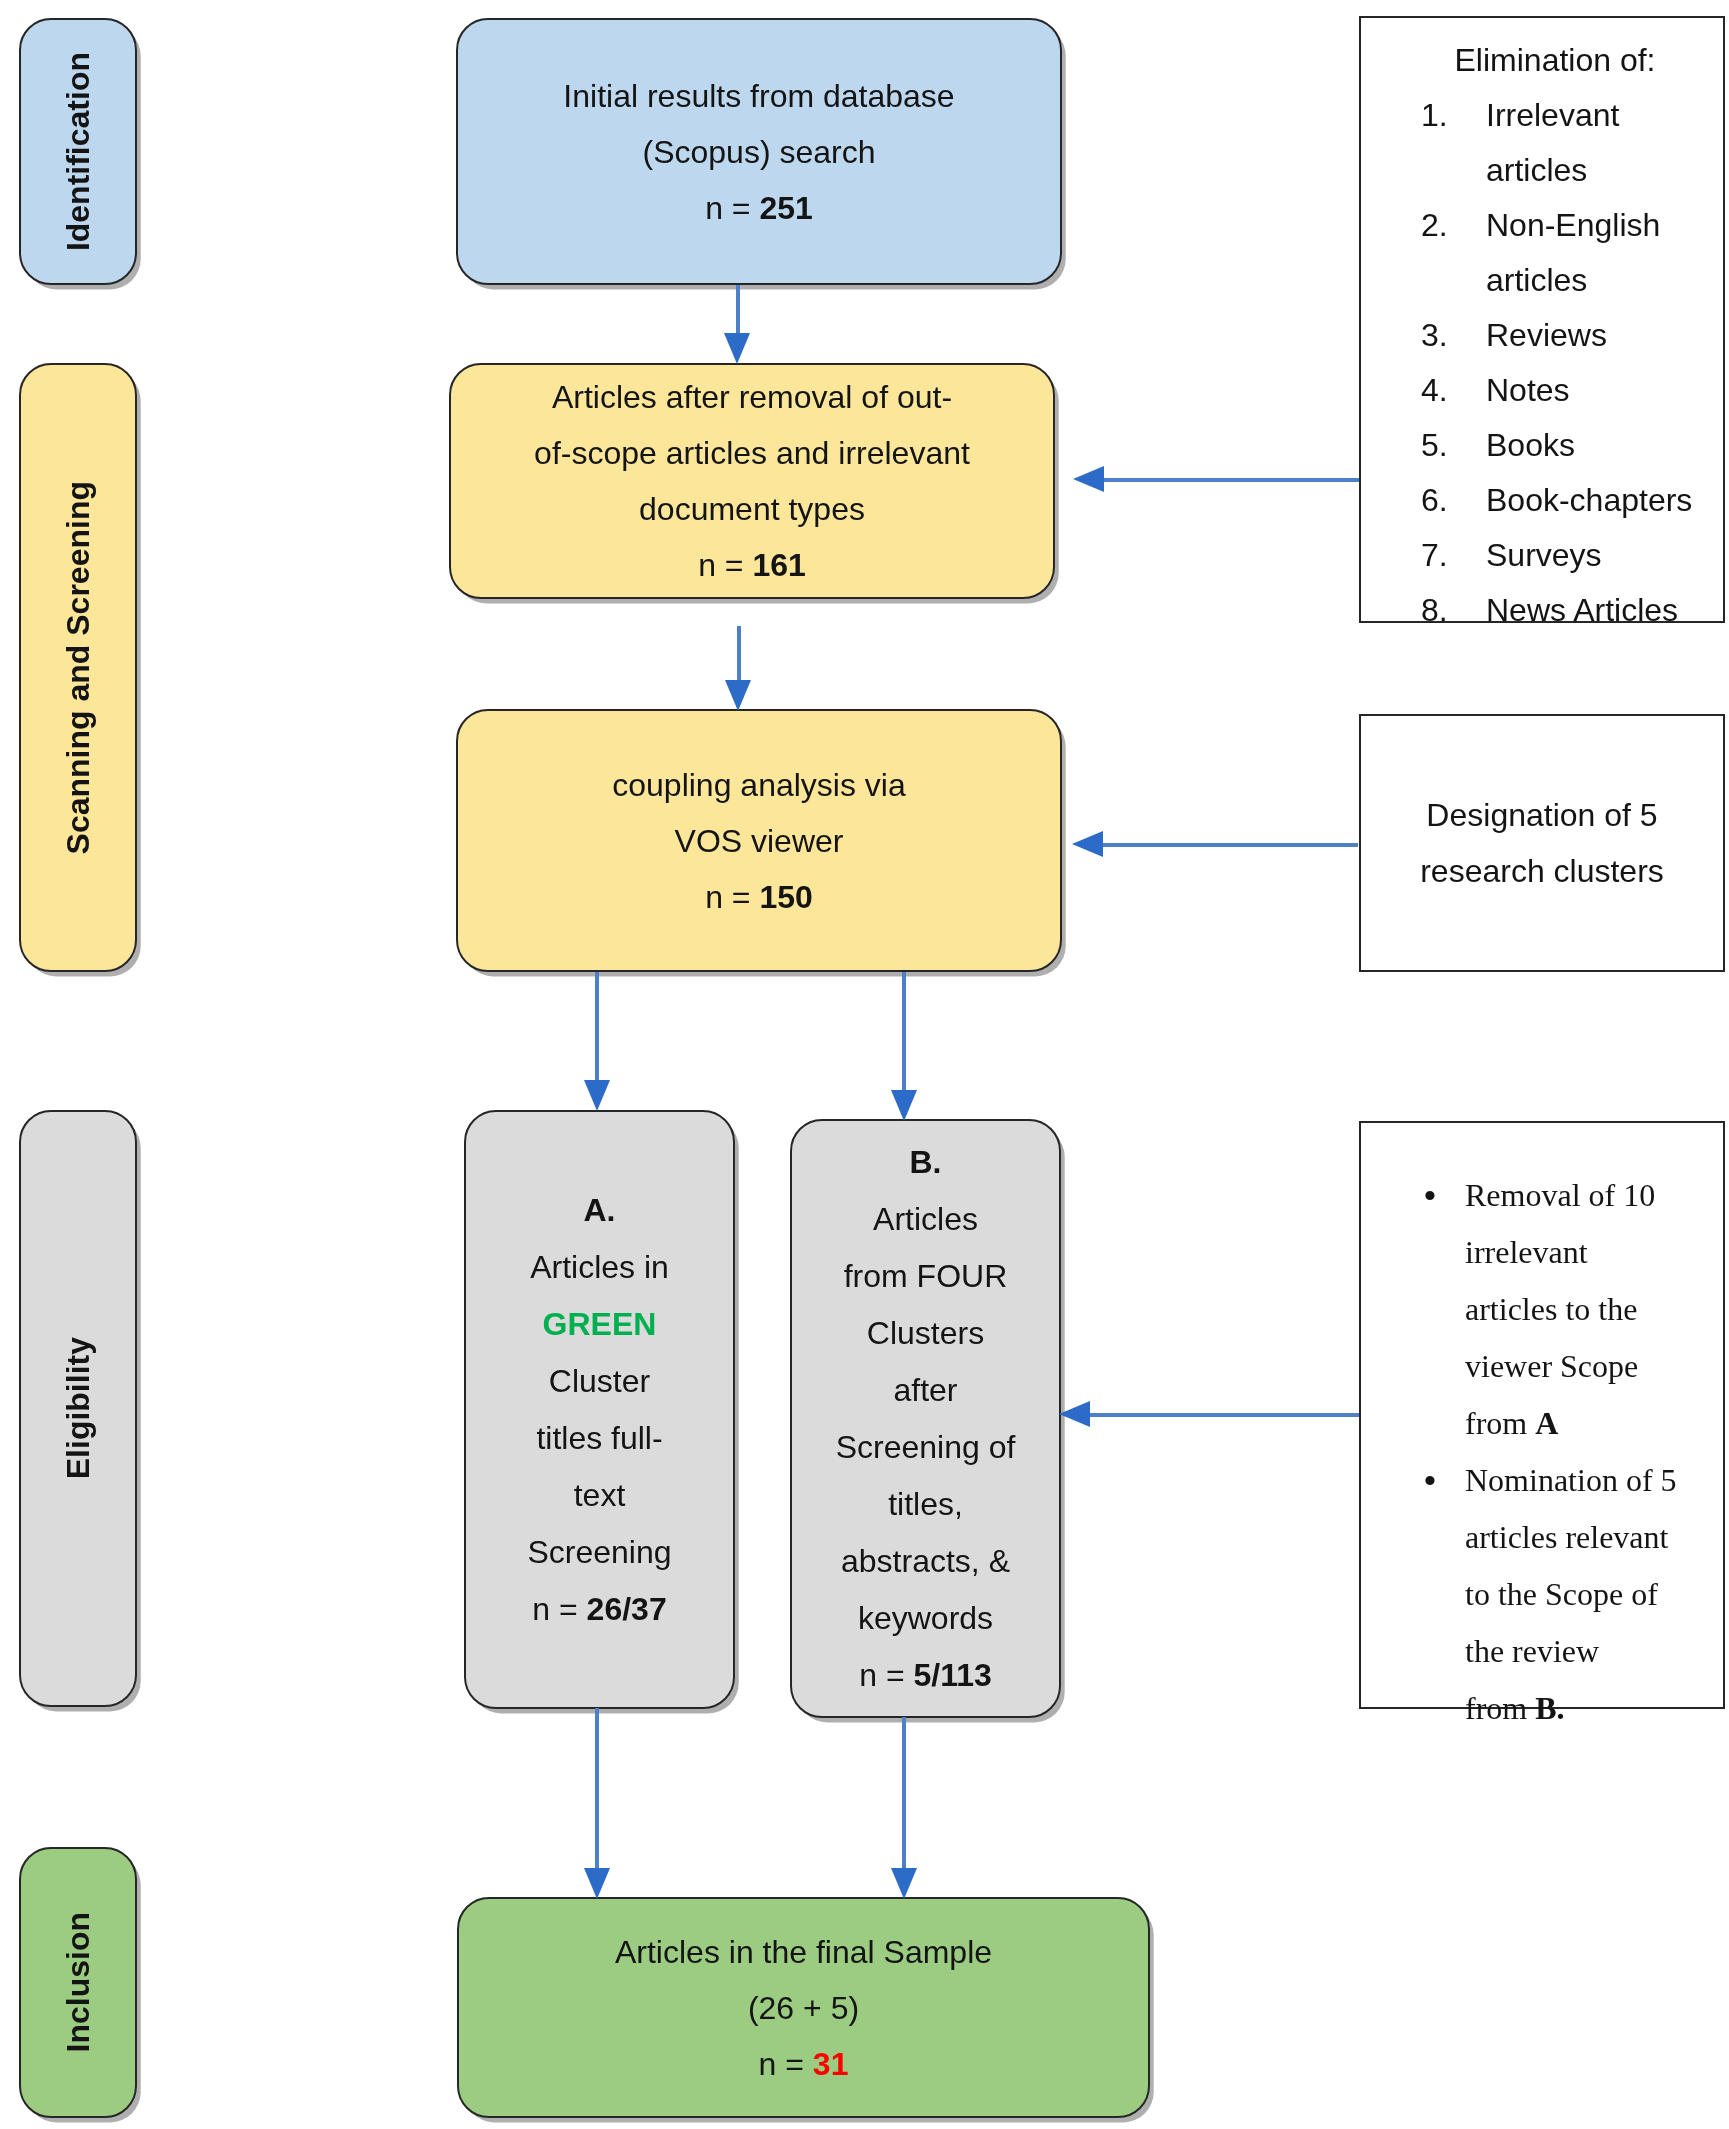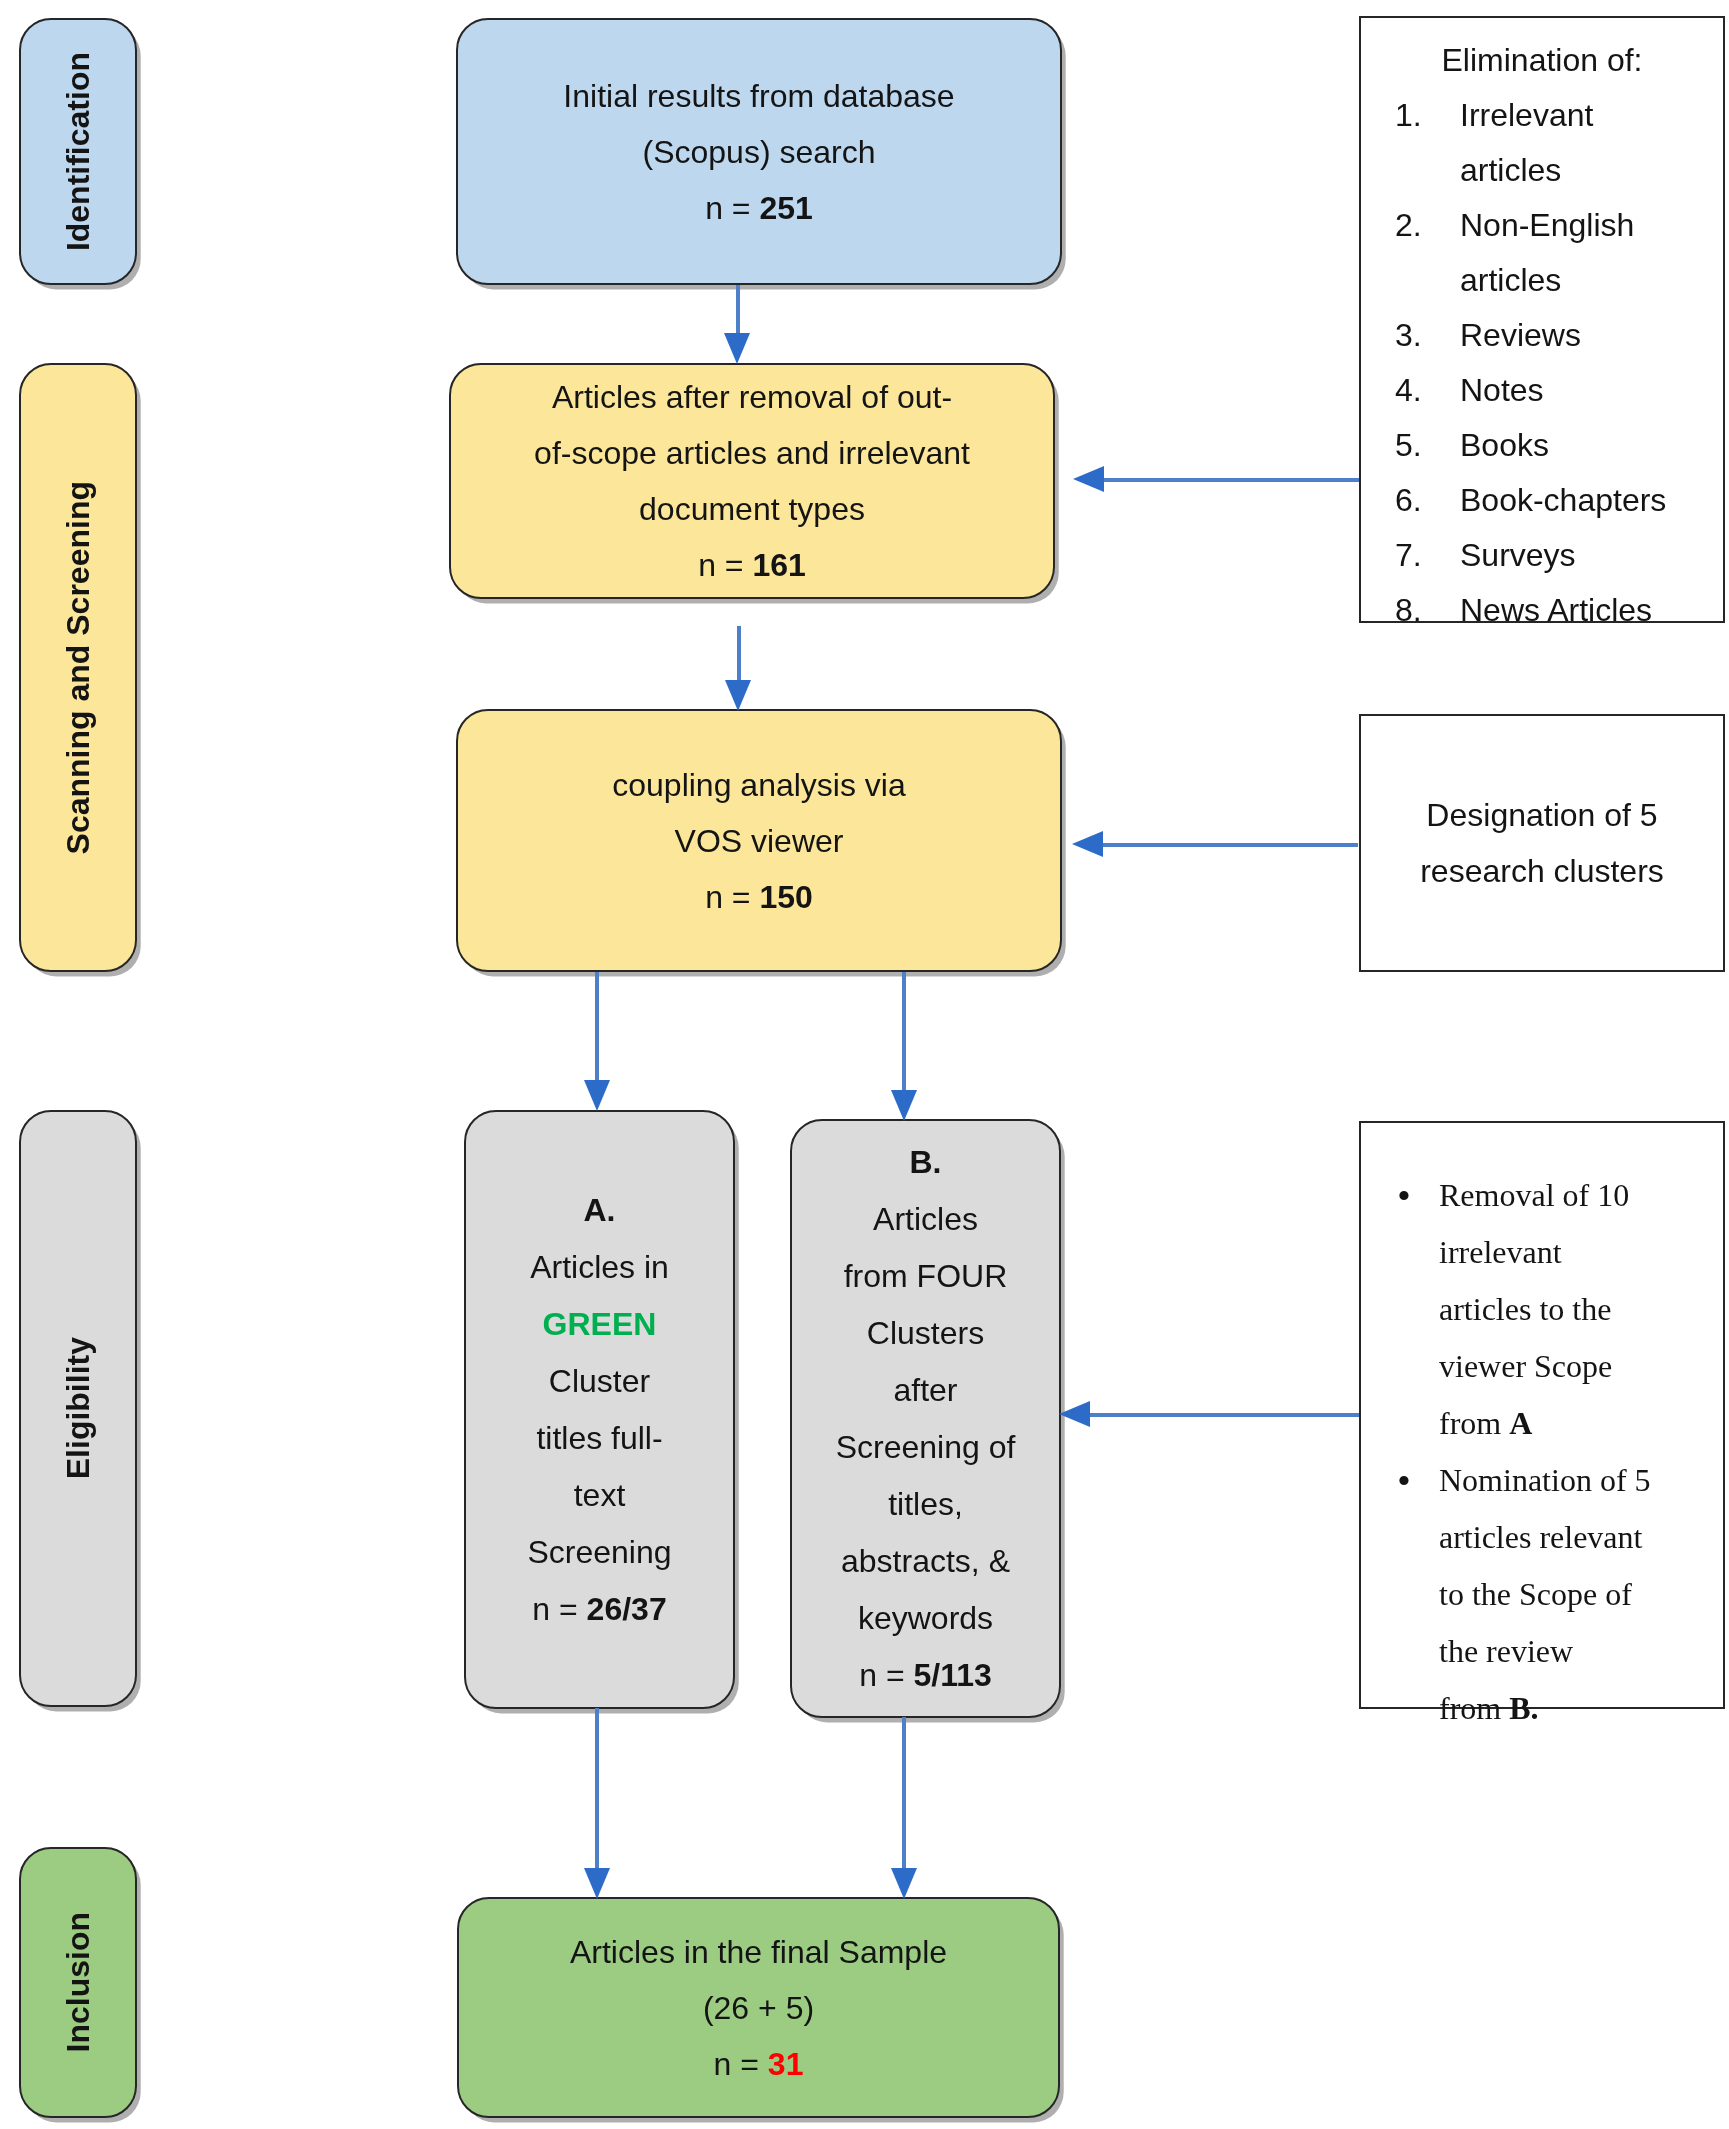--- a/index.html
+++ b/index.html
@@ -29,21 +29,21 @@
   
   .vline{position:absolute;width:3.7px;background:var(--arrow-line);}
   .hline{position:absolute;height:3.7px;background:var(--arrow-line);}
   .ah-down{position:absolute;width:0;height:0;
     border-left:13.3px solid transparent;border-right:13.3px solid transparent;
     border-top:31px solid var(--arrow-head);}
   .ah-left{position:absolute;width:0;height:0;
     border-top:13.3px solid transparent;border-bottom:13.3px solid transparent;
     border-right:31px solid var(--arrow-head);}
   
-  .note-box{justify-content:flex-start;align-items:stretch;text-align:left;}
+  .note-box{justify-content:flex-start;align-items:stretch;text-align:left;padding-left:26px;}
   .note-title{text-align:center;line-height:55px;}
   .li-row{display:flex;line-height:55px;padding-left:34px;}
   .li-num{flex:none;width:65px;}
   .li-txt{flex:1;}
   
   .b-row{display:flex;line-height:57px;padding-left:37px;}
   .b-dot{flex:none;width:41px;font-size:34px;}
   .b-txt{flex:1;font-family:Liberation Serif, serif;}
 </style>
 </head>
@@ -100,21 +100,21 @@
     <div>from FOUR</div>
     <div>Clusters</div>
     <div>after</div>
     <div>Screening of</div>
     <div>titles,</div>
     <div>abstracts, &amp;</div>
     <div>keywords</div>
     <div><span>n = </span><span class="bold">5/113</span></div>
   </div>
 
-  <div class="box fill-green shadowed" style="left:457px;top:1897px;width:603px;height:221px;">
+  <div class="box fill-green shadowed" style="left:457px;top:1897px;width:693px;height:221px;">
     <div>Articles in the final Sample</div>
     <div>(26 + 5)</div>
     <div><span>n = </span><span class="red-text">31</span></div>
   </div>
 
   <div class="box fill-white note-box" style="left:1359px;top:16px;width:366px;height:607px;padding-top:14.7px;">
     <div class="note-title">Elimination of:</div>
     <div class="li-row">
       <span class="li-num">1.</span>
       <span class="li-txt"><span>Irrelevant</span><br><span>articles</span></span>

